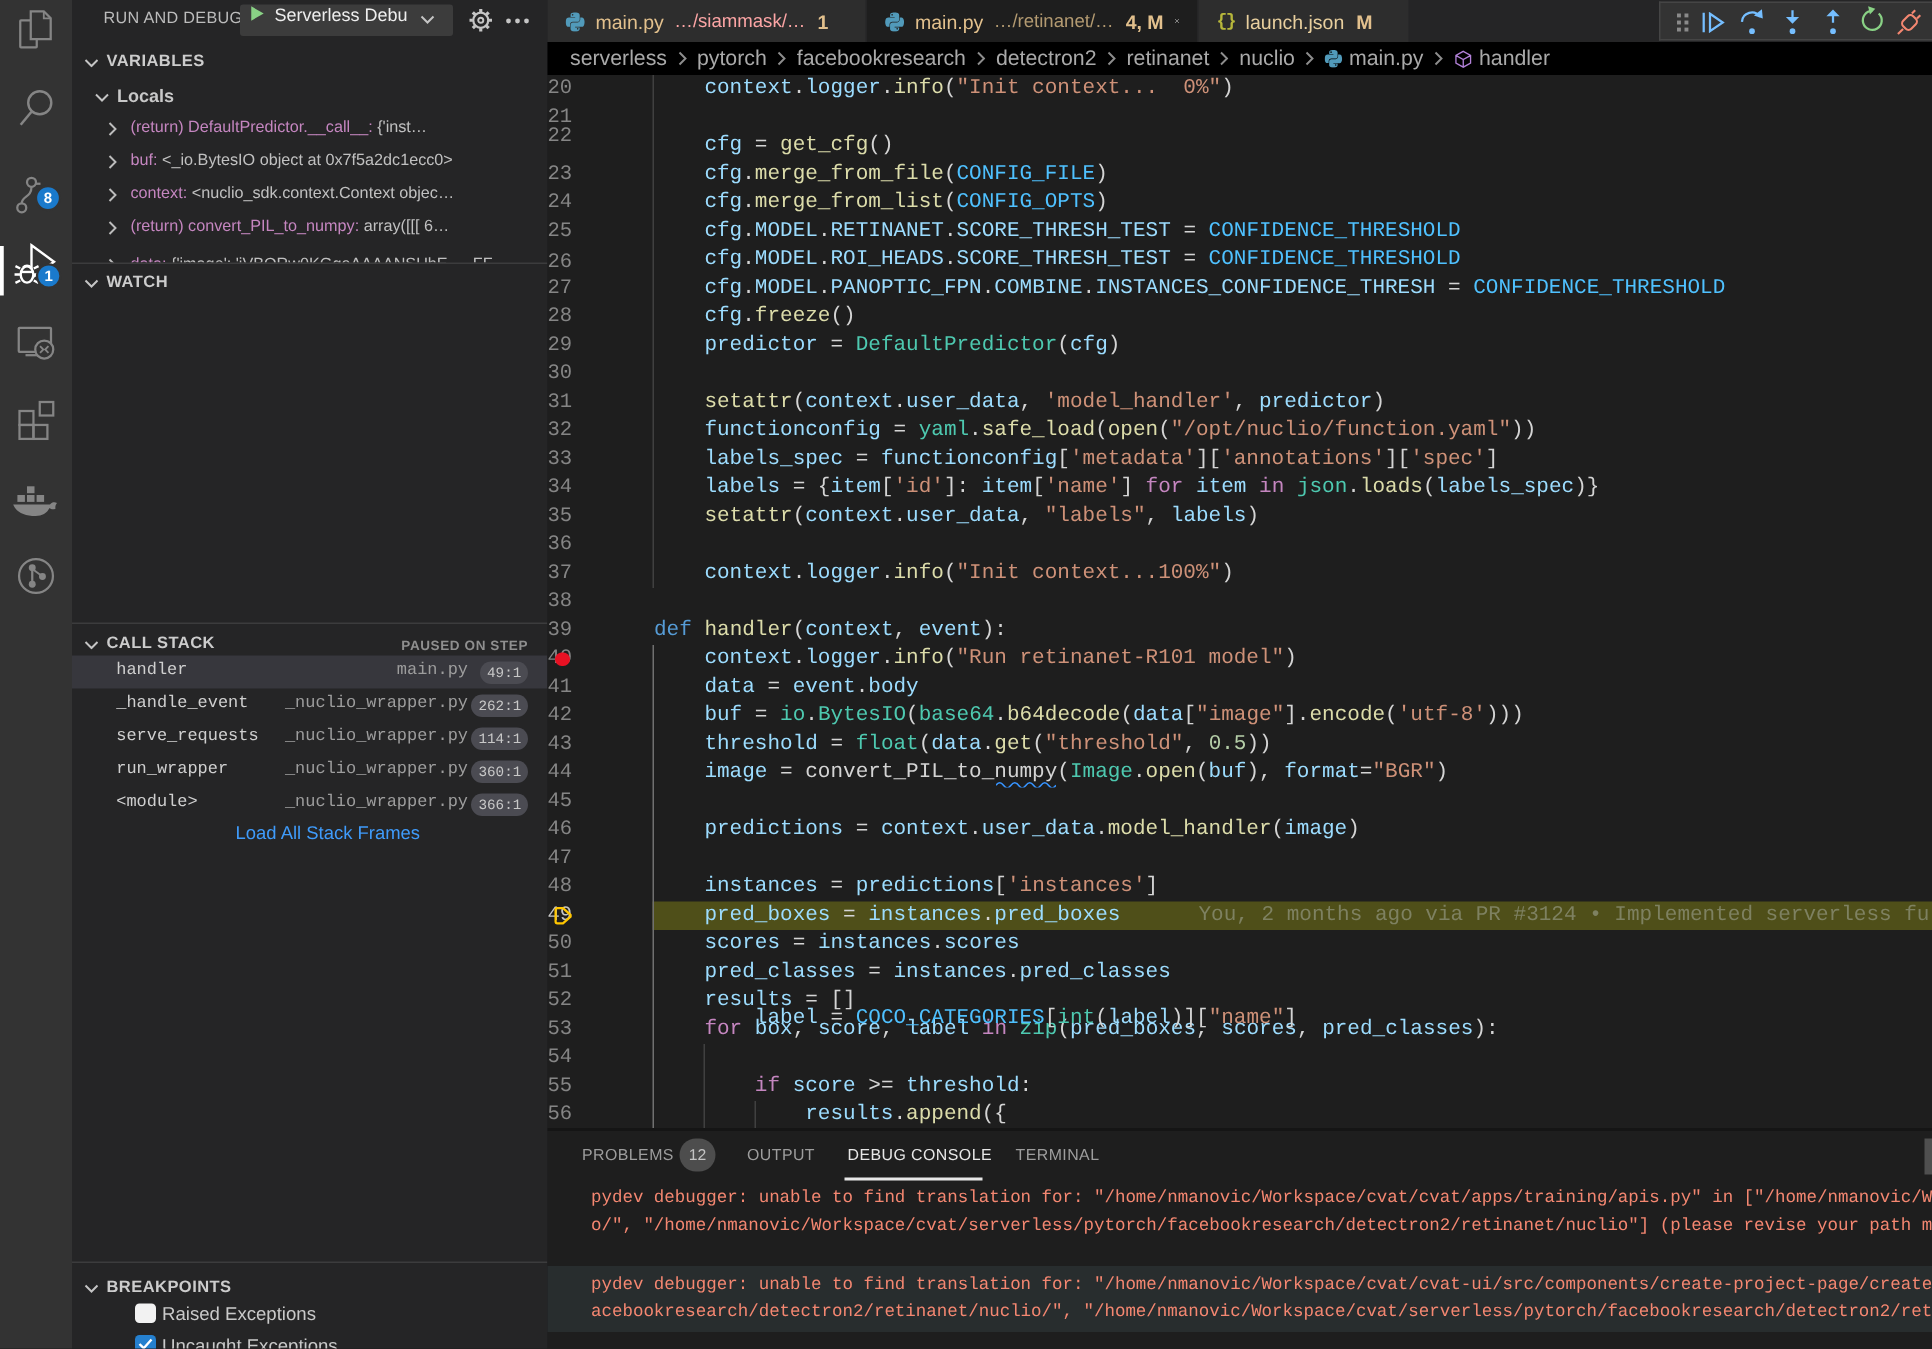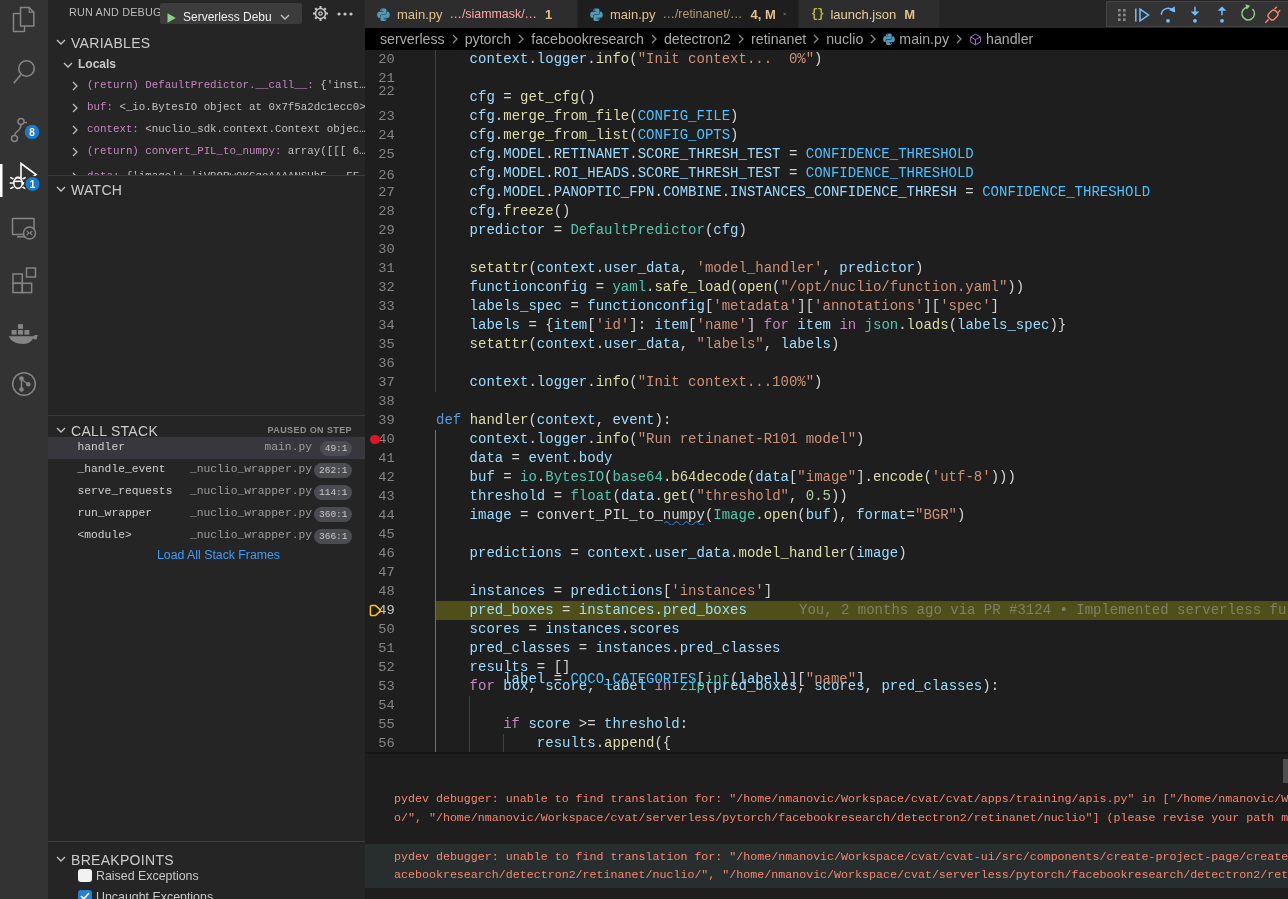--- a/index.html
+++ b/index.html
@@ -1,60 +1,60 @@
 <!DOCTYPE html>
 <html><head><meta charset="utf-8"><style>
 *{margin:0;padding:0;box-sizing:border-box}
 html,body{width:1288px;height:899px;overflow:hidden;background:#1e1e1e;font-family:"Liberation Sans",sans-serif}
 #abar{position:absolute;left:0;top:0;width:48px;height:899px;background:#333333}
 #sbar{position:absolute;left:48px;top:0;width:317px;height:899px;background:#252526;overflow:hidden}
 .sb-h{position:absolute;left:0;top:0;width:317px;height:27px;display:flex;align-items:center}
 .sb-title{position:absolute;left:21px;top:6px;font-size:10.8px;color:#bcbcbc;letter-spacing:.2px}
-.ddown{position:absolute;left:112px;top:2.5px;width:142px;height:21px;background:#3c3c3c;border-radius:2px;display:flex;align-items:flex-end;padding:0 4px 0 6px}
+.ddown{position:absolute;left:112px;top:2.5px;width:142px;height:21px;background:#3c3c3c;border-radius:2px;display:flex;align-items:flex-start;padding:0 4px 0 6px}
 .ddtxt{font-size:12px;color:#eeeeee;white-space:nowrap;overflow:hidden;width:95px;margin-left:6px}
 .gear{position:absolute;left:264px;top:5px}
 .dots3{position:absolute;left:289px;top:11.5px}
 .sec{position:absolute;left:0;width:317px;height:21px}
 .sch{position:absolute;left:8px;top:8px;line-height:0}
-.sct{position:absolute;left:23px;top:4px;font-size:14px;font-weight:normal;color:#cccccc;letter-spacing:.3px}
+.sct{position:absolute;left:23px;top:4px;font-size:11px;font-weight:bold;color:#cccccc;letter-spacing:.3px}
 .paused{position:absolute;right:13px;top:6px;font-size:9px;font-weight:bold;color:#8f8f8f;letter-spacing:.4px}
 .lrow{position:absolute;left:0;top:53px;width:317px;height:22px}
 .lch{position:absolute;left:15px;top:9px;line-height:0}
 .ltxt{position:absolute;left:30px;top:4px;font-size:12px;font-weight:bold;color:#c8c8c8}
-.vrow{position:absolute;left:0;width:330px;height:22px;font-family:Liberation Mono, monospace;font-size:10.8px;white-space:pre}
+.vrow{position:absolute;left:0;width:330px;height:22px;font-family:Liberation Sans, sans-serif;font-size:10.8px;white-space:pre}
 .vch{position:absolute;left:24px;top:7px;line-height:0}
 .vtx{position:absolute;left:39px;top:4.5px}
 .vrow .pk{color:#c586c0}
 .vrow .vv{color:#c0c0c0}
 .sash{position:absolute;left:0;width:317px;height:1px;background:#3c3c3d}
 .csrow{position:absolute;left:0;width:317px;height:22px;font-family:"Liberation Mono",monospace;font-size:11.3px}
 .csrow.sel{background:#37373d}
 .csn{position:absolute;left:29.5px;top:4px;color:#cfcfcf}
 .csf{position:absolute;right:53px;top:4px;color:#9d9d9d}
 .csb{position:absolute;right:13px;top:3.5px;height:15px;background:#4b4b52;border-radius:8px;color:#c8c8c8;font-size:9.5px;line-height:15px;padding:0 4.5px}
 .loadall{position:absolute;left:109px;top:548px;font-size:12.3px;color:#3f9bfa}
-.bprow{position:absolute;left:4px;width:317px;height:21px}
+.bprow{position:absolute;left:16px;width:317px;height:21px}
 .cbx{position:absolute;left:26px;top:0;width:13.5px;height:13.5px;border-radius:3px;display:flex;align-items:center;justify-content:center}
 .bpl{position:absolute;left:44px;top:0;font-size:12.4px;color:#c9c9c9}
 #tabbar{position:absolute;left:365px;top:0;width:923px;height:28px;background:#252526}
 .tab{position:absolute;top:0;height:28px;display:flex;align-items:center;font-size:13px;padding:0 12px;white-space:nowrap;overflow:hidden}
 .t1{left:0;width:212px;background:#2d2d2d}
 .t2{left:213px;width:220px;background:#1e1e1e}
 .t3{left:434px;width:140px;background:#2d2d2d}
 .tab .fn{color:#e2c08d;margin-left:7px}
 .t3 .fn3{color:#e8cf9e;margin-left:7px}
 .tab .ds{color:#b39a71;margin-left:7px;font-size:12.4px;flex:none}
 .t1 .ds,.t3 .ds{color:#fca5a5}
 .tab .bd{color:#e2c08d;font-weight:bold;margin-left:8px;flex:none}
 .js{color:#b7b73b;font-family:"Liberation Mono",monospace;font-weight:bold;font-size:12px;letter-spacing:-1px}
 .dtool{position:absolute;left:741px;top:1px;width:182px;height:26px;background:#333333;border:1px solid #454545;border-right:none}
 #crumbs{position:absolute;left:365px;top:28px;width:923px;height:22px;background:#000000;display:flex;align-items:center;padding-left:15px;font-size:14.2px;color:#a9a9a9;white-space:nowrap}
 .cs{margin:0 7px;display:flex;align-items:center;opacity:.75;line-height:0}
 #editor{position:absolute;left:365px;top:50px;width:923px;height:702px;background:#1e1e1e;overflow:hidden;font-family:"Liberation Mono",monospace;font-size:14px}
-.ln{position:absolute;left:0;width:43px;height:19px;line-height:19px;text-align:center;color:#858585;font-size:13.7px}
+.ln{position:absolute;left:0;width:43px;height:19px;line-height:19px;text-align:left;color:#858585;font-size:13.7px}
 .ln.cur{color:#c6c6c6}
 .cd{position:absolute;left:71px;height:19px;line-height:19px;white-space:pre;color:#d4d4d4}
 .cd .v{color:#9cdcfe} .cd .f{color:#dcdcaa} .cd .c{color:#4ec9b0} .cd .k{color:#c586c0}
 .cd .d{color:#569cd6} .cd .s{color:#ce9178} .cd .n{color:#b5cea8} .cd .K{color:#4fc1ff}
 .ig{position:absolute;width:1px;background:#404040}
 .hl{position:absolute;left:70px;top:551px;width:853px;height:19px;background:#4f4f19}
 .blame{position:absolute;left:434px;top:551px;height:19px;line-height:19px;white-space:pre;color:#7e8161;font-size:14px}
 .bp{position:absolute;left:5px;top:384.5px;width:9.6px;height:9.6px;border-radius:50%;background:#e81123}
 .arrow{position:absolute;left:4px;top:553.5px}
 .sqg{position:absolute;left:299px;top:470px}
@@ -448,18 +448,26 @@
 <div class="bp"></div>
 <svg class="arrow" width="13" height="13" viewBox="0 0 13 13">
       <path d="M2.6 1.4 H6.3 L11.4 5.9 V7.1 L6.3 11.6 H2.6 A1.2 1.2 0 0 1 1.4 10.4 V2.6 A1.2 1.2 0 0 1 2.6 1.4 Z" fill="none" stroke="#ffc600" stroke-width="1.5" stroke-linejoin="round"></path>
     </svg>
 <svg class="sqg" width="40" height="5" viewBox="0 0 40 5">
       <path d="M0 3.5 q2.5 -3.5 5 0 t5 0 t5 0 t5 0 t5 0 t5 0 t5 0 t5 0" fill="none" stroke="#3794ff" stroke-width="1"></path>
     </svg>
 </div>
 <div id="pline"></div>
 <div id="panel">
+<div class="ptabs">
+ <span class="pt" style="left:23px">PROBLEMS</span>
+ <span class="pbadge">12</span>
+ <span class="pt" style="left:133px">OUTPUT</span>
+ <span class="pt act" style="left:200px">DEBUG CONSOLE</span>
+ <span class="pt" style="left:312px">TERMINAL</span>
+ <div class="punder"></div>
+</div>
 <div class="blk2"></div>
 <div class="con" style="top:36px">pydev debugger: unable to find translation for: "/home/nmanovic/Workspace/cvat/cvat/apps/training/apis.py" in ["/home/nmanovic/W</div>
     <div class="con" style="top:54.5px">o/", "/home/nmanovic/Workspace/cvat/serverless/pytorch/facebookresearch/detectron2/retinanet/nuclio"] (please revise your path m</div>
     <div class="con" style="top:93.5px">pydev debugger: unable to find translation for: "/home/nmanovic/Workspace/cvat/cvat-ui/src/components/create-project-page/create</div>
     <div class="con" style="top:112px">acebookresearch/detectron2/retinanet/nuclio/", "/home/nmanovic/Workspace/cvat/serverless/pytorch/facebookresearch/detectron2/ret</div>
 <div class="pscroll"></div>
 </div>
 </body></html>

